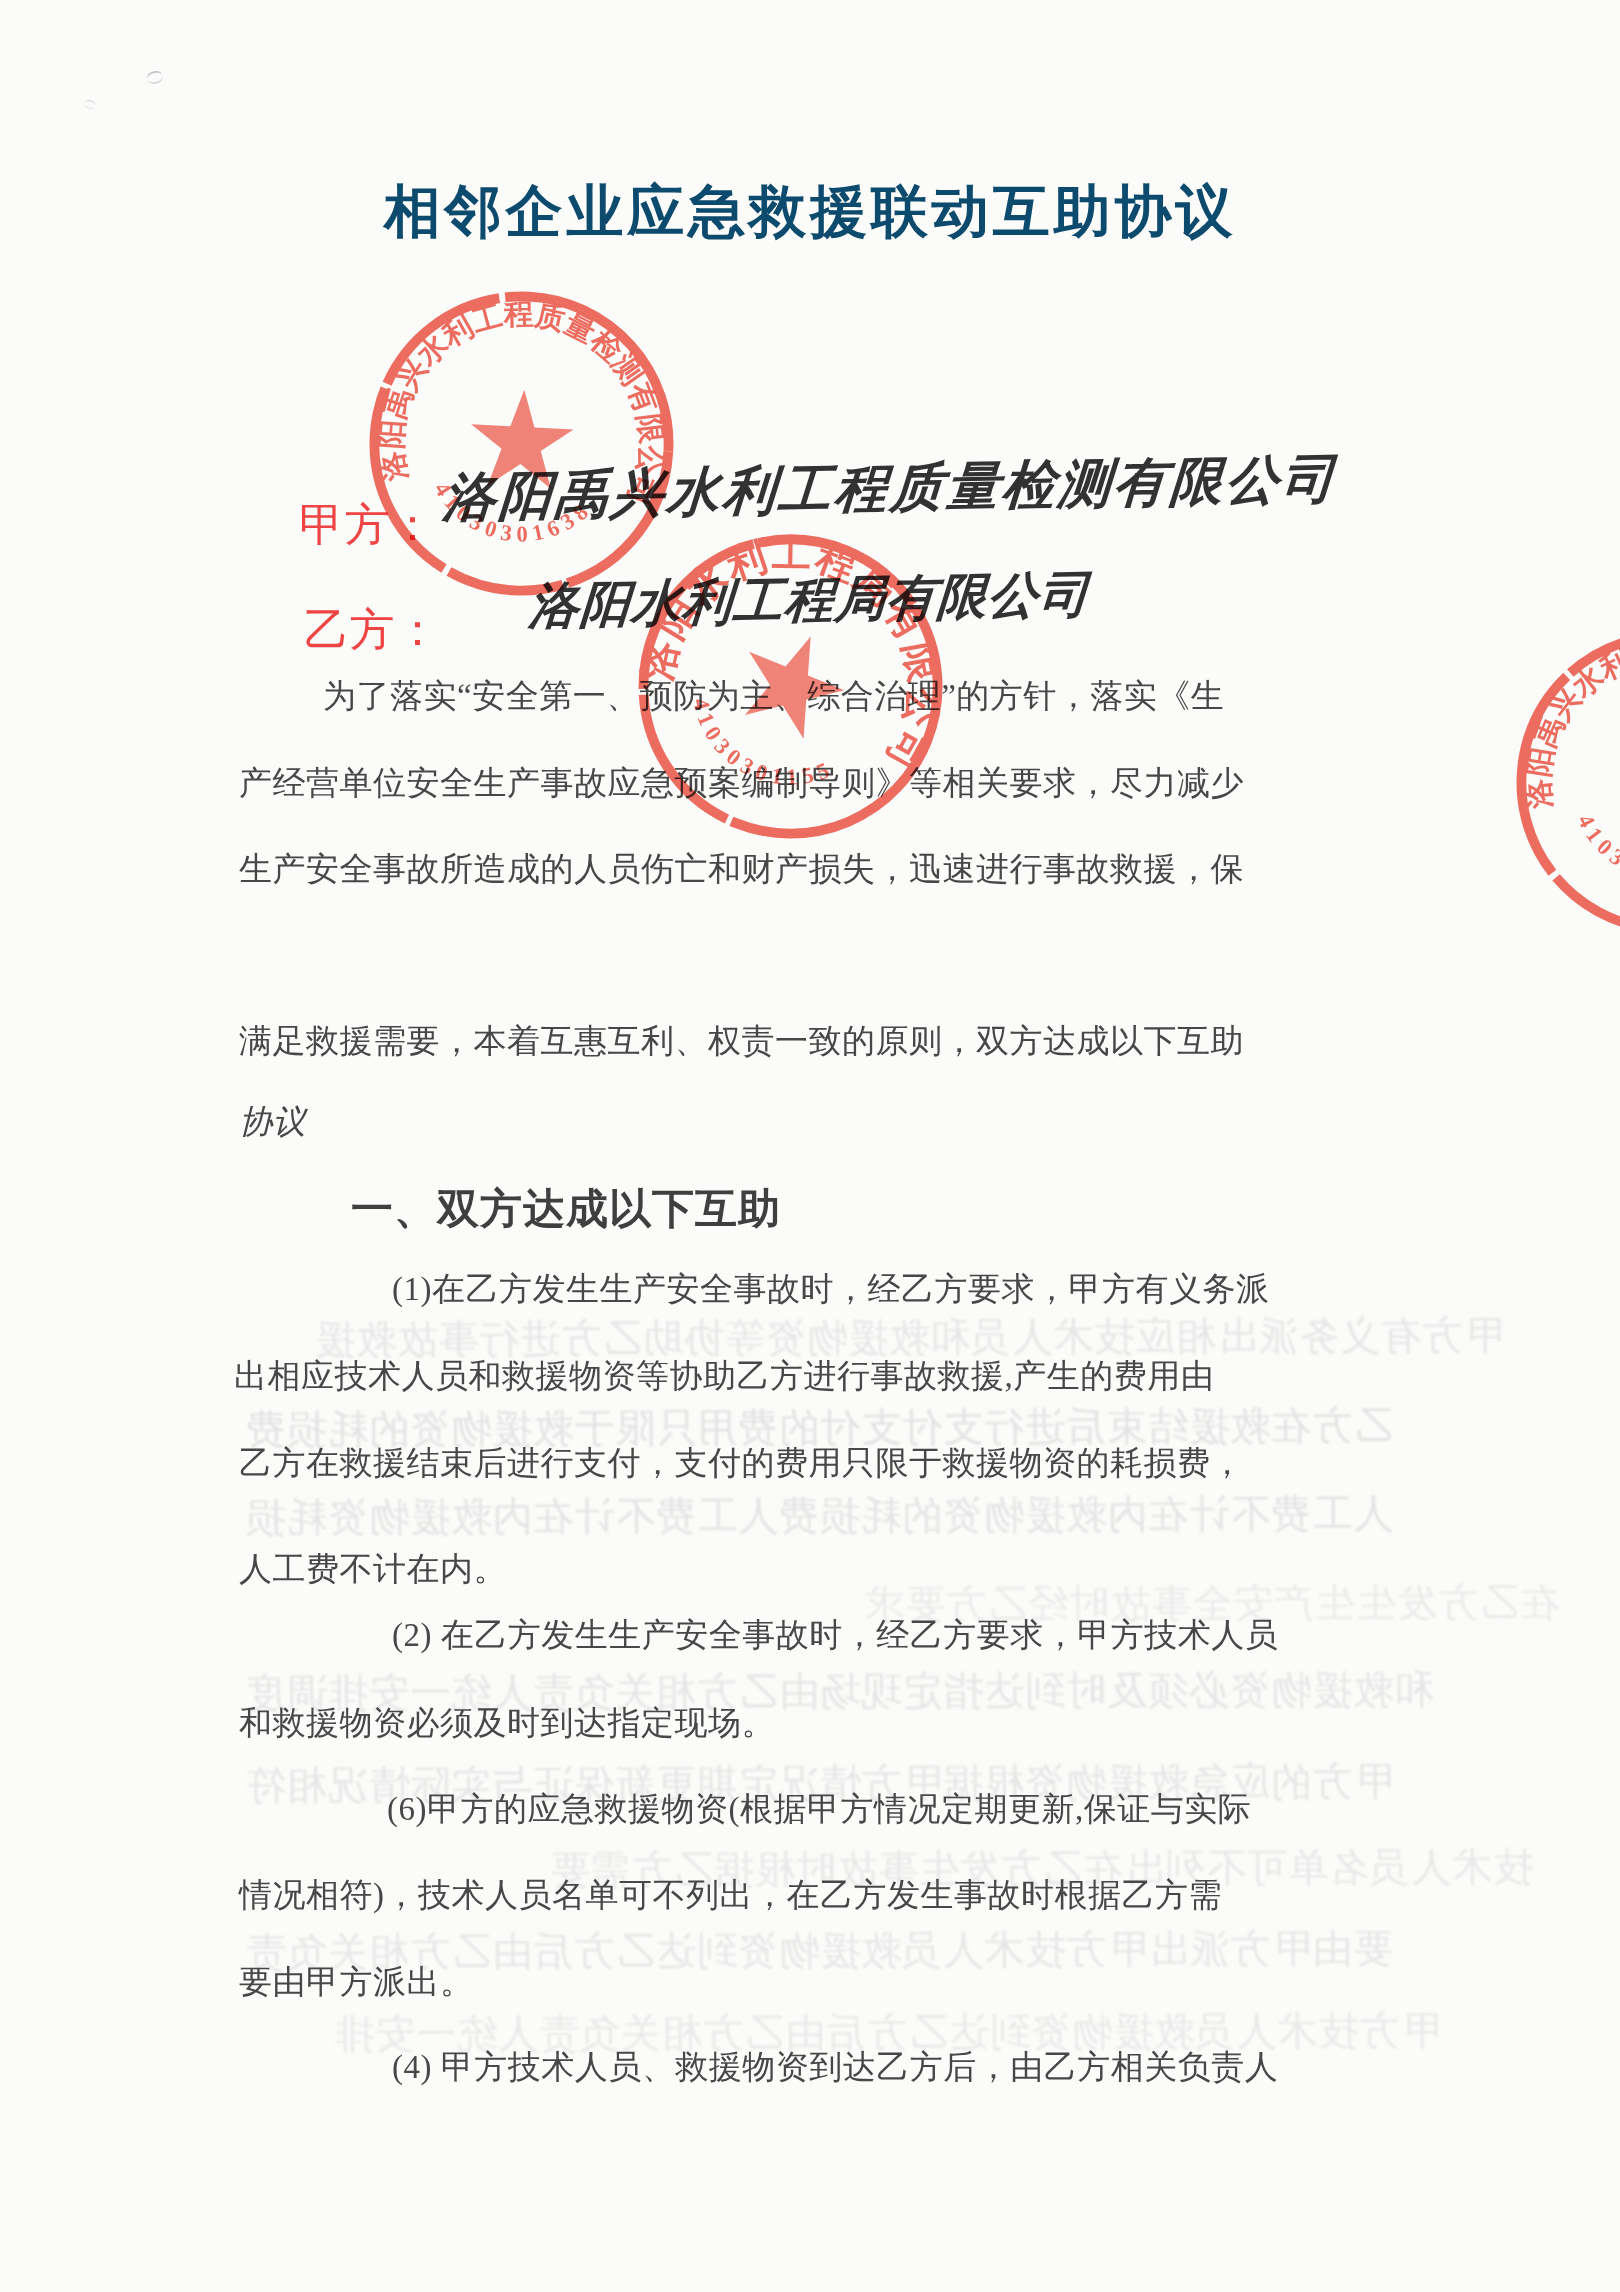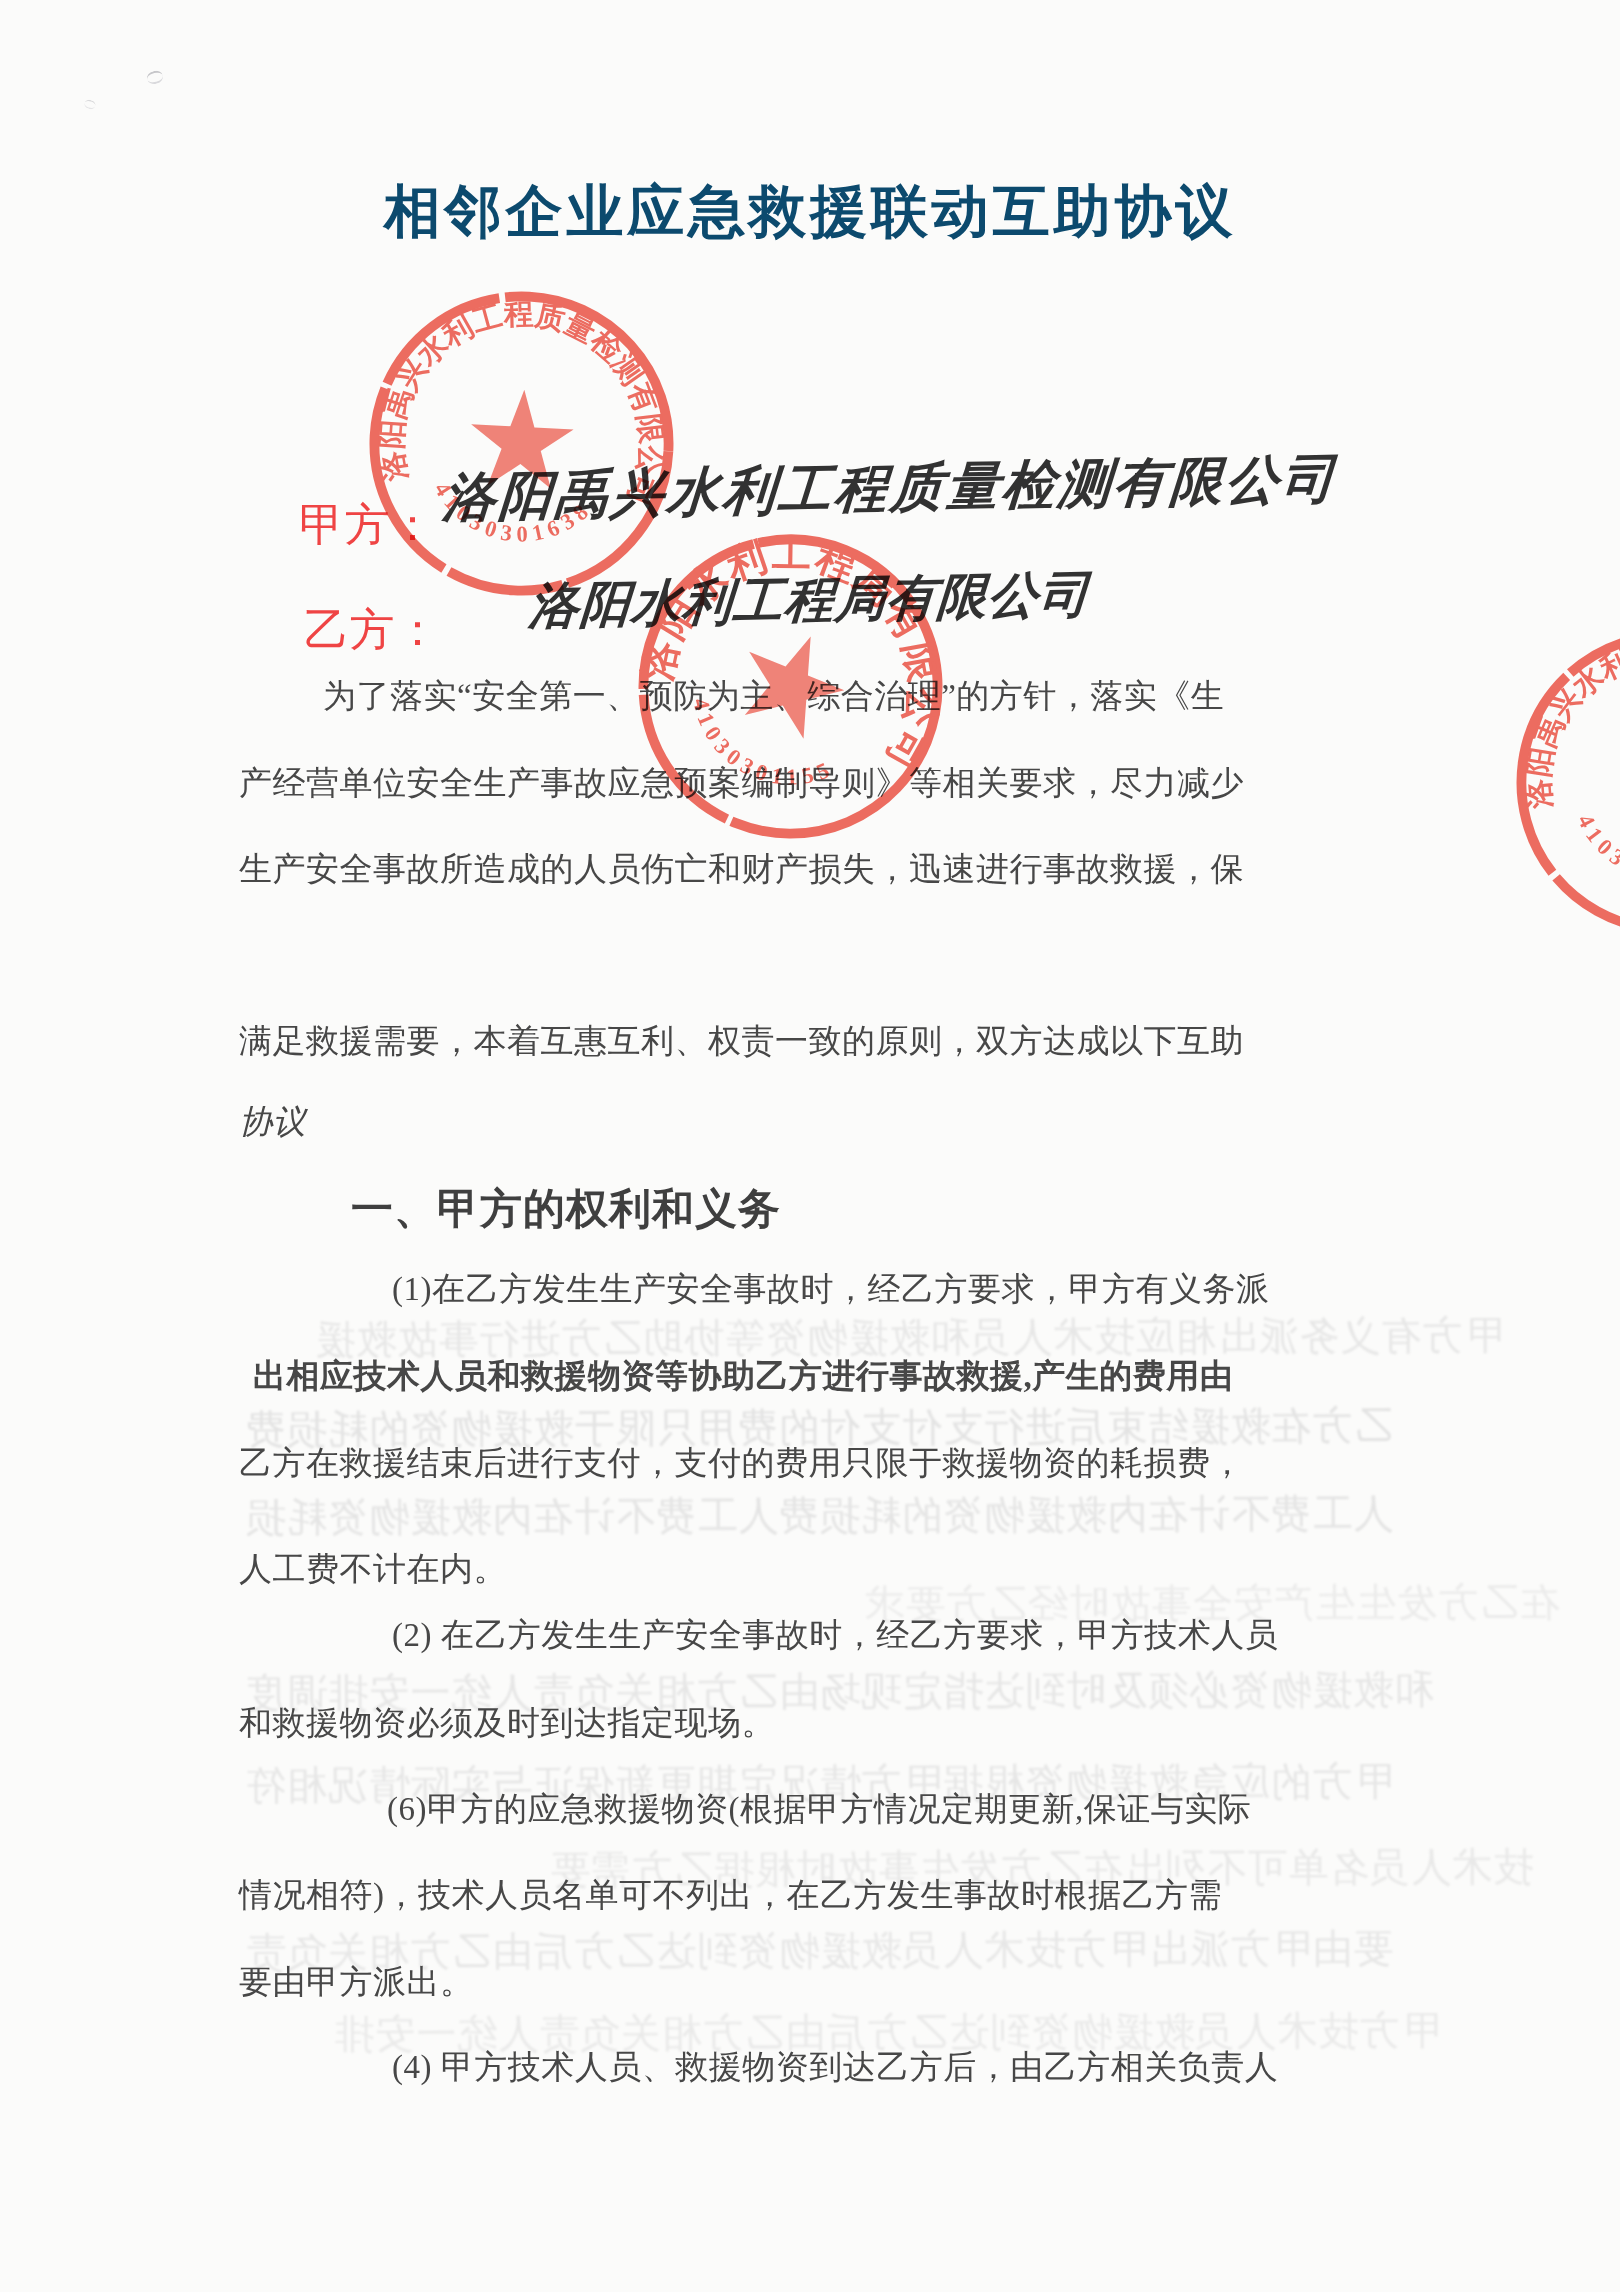--- a/index.html
+++ b/index.html
@@ -94,24 +94,24 @@
 
   <div class="line party-label" style="top:600px;left:304px;">乙方：</div>
   <div class="handwriting" style="top:567px;left:529px;font-size:50px;letter-spacing:1px;">洛阳水利工程局有限公司</div>
 
   <div class="line" style="top:674px;left:323px;">为了落实“安全第一、预防为主、综合治理”的方针，落实《生</div>
   <div class="line" style="top:847px;left:239px;">生产安全事故所造成的人员伤亡和财产损失，迅速进行事故救援，保</div>
   <div class="line" style="top:761px;left:239px;">产经营单位安全生产事故应急预案编制导则》等相关要求，尽力减少</div>
   <div class="line" style="top:1019px;left:239px;">满足救援需要，本着互惠互利、权责一致的原则，双方达成以下互助</div>
   <div class="line" style="top:1100px;left:239px;font-style:italic;">协议</div>
 
-  <div class="section-heading" style="top:1181px;left:351px;">一、甲方的权利和义务</div>
+  <div class="section-heading" style="top:1181px;left:351px;">一、双方达成以下互助</div>
 
   <div class="line" style="top:1267px;left:392px;">(1)在乙方发生生产安全事故时，经乙方要求，甲方有义务派</div>
-  <div class="line" style="top:1354px;left:253px;font-weight:bold;">出相应技术人员和救援物资等协助乙方进行事故救援,产生的费用由</div>
+  <div class="line" style="top:1354px;left:234px;">出相应技术人员和救援物资等协助乙方进行事故救援,产生的费用由</div>
   <div class="line" style="top:1441px;left:239px;">乙方在救援结束后进行支付，支付的费用只限于救援物资的耗损费，</div>
   <div class="line" style="top:1527px;left:239px;margin-top:20px;">人工费不计在内。</div>
 
   <div class="line" style="top:1613px;left:392px;">(2) 在乙方发生生产安全事故时，经乙方要求，甲方技术人员</div>
   <div class="line" style="top:1701px;left:239px;">和救援物资必须及时到达指定现场。</div>
 
   <div class="line" style="top:1787px;left:387px;">(6)甲方的应急救援物资(根据甲方情况定期更新,保证与实际</div>
   <div class="line" style="top:1873px;left:239px;">情况相符)，技术人员名单可不列出，在乙方发生事故时根据乙方需</div>
   <div class="line" style="top:1960px;left:239px;">要由甲方派出。</div>
 

